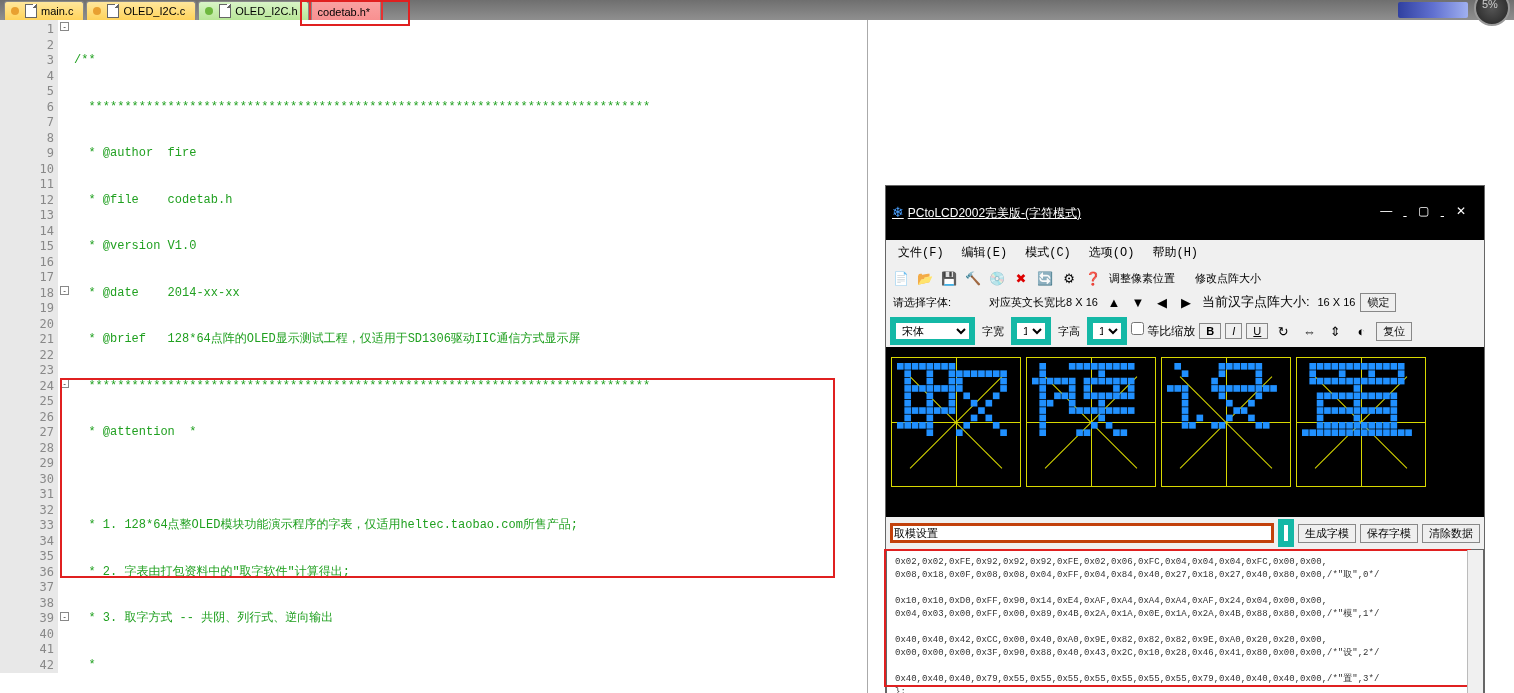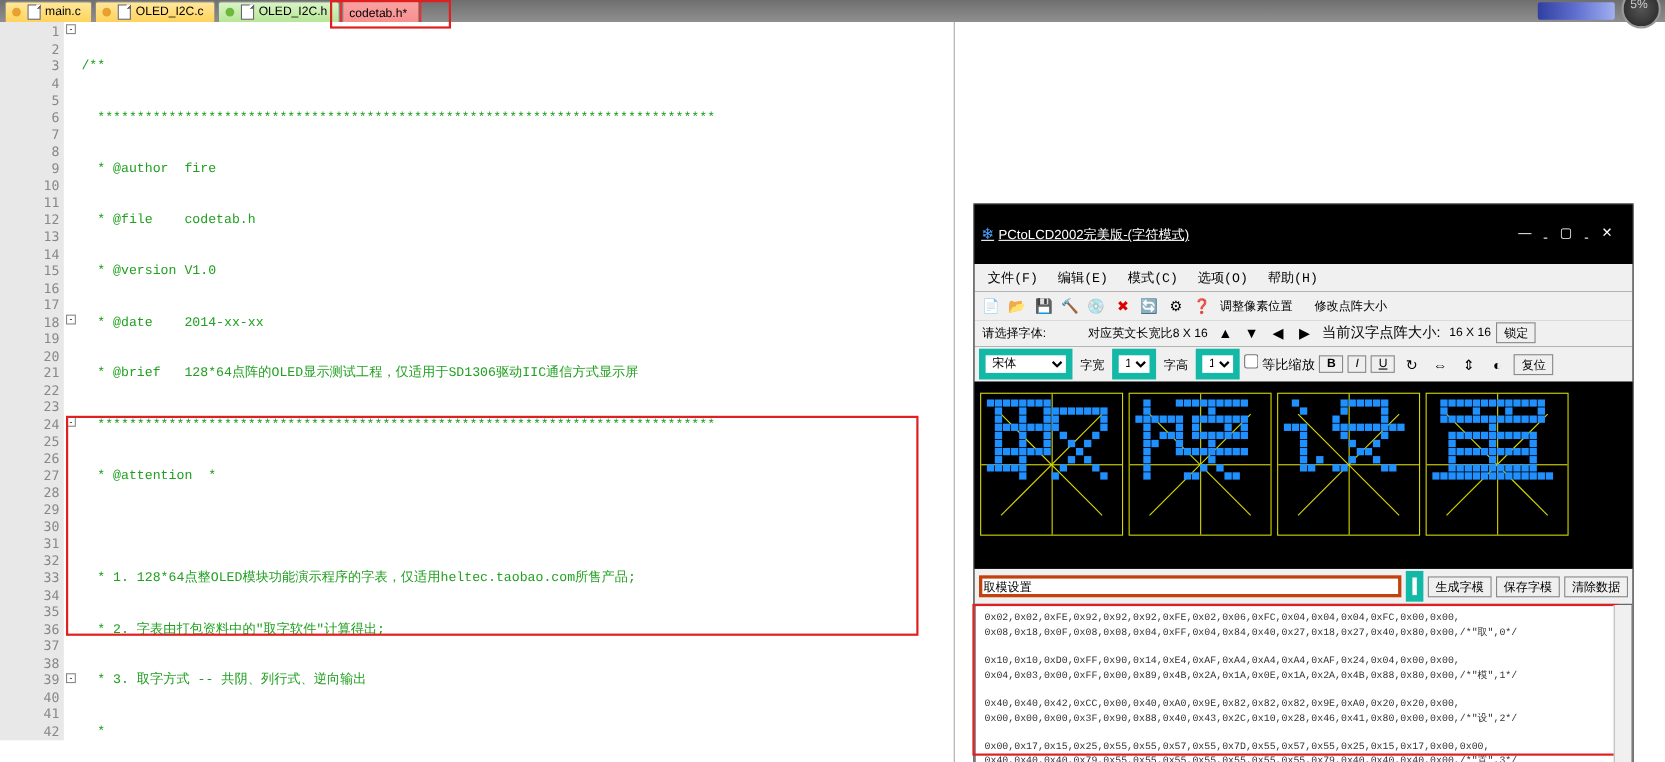--- a/index.html
+++ b/index.html
@@ -540,21 +540,20 @@
     <div class="corner-scroll" style="height:100%"></div>
   <div class="oline">0x02,0x02,0xFE,0x92,0x92,0x92,0xFE,0x02,0x06,0xFC,0x04,0x04,0x04,0xFC,0x00,0x00,</div>
       <div class="oline">0x08,0x18,0x0F,0x08,0x08,0x04,0xFF,0x04,0x84,0x40,0x27,0x18,0x27,0x40,0x80,0x00,/*"取",0*/</div>
       <div class="oline">&nbsp;</div>
       <div class="oline">0x10,0x10,0xD0,0xFF,0x90,0x14,0xE4,0xAF,0xA4,0xA4,0xA4,0xAF,0x24,0x04,0x00,0x00,</div>
       <div class="oline">0x04,0x03,0x00,0xFF,0x00,0x89,0x4B,0x2A,0x1A,0x0E,0x1A,0x2A,0x4B,0x88,0x80,0x00,/*"模",1*/</div>
       <div class="oline">&nbsp;</div>
       <div class="oline">0x40,0x40,0x42,0xCC,0x00,0x40,0xA0,0x9E,0x82,0x82,0x82,0x9E,0xA0,0x20,0x20,0x00,</div>
       <div class="oline">0x00,0x00,0x00,0x3F,0x90,0x88,0x40,0x43,0x2C,0x10,0x28,0x46,0x41,0x80,0x00,0x00,/*"设",2*/</div>
       <div class="oline">&nbsp;</div>
-      <div class="oline">0x00,0x17,0x15,0x25,0x55,0x55,0x57,0x55,0x7D,0x55,0x57,0x55,0x25,0x15,0x17,0x00,0x00,</div>
       <div class="oline">0x40,0x40,0x40,0x79,0x55,0x55,0x55,0x55,0x55,0x55,0x55,0x79,0x40,0x40,0x40,0x00,/*"置",3*/</div>
       <div class="oline">};</div>
     </div>
   <div class="scroll-h">
       <div class="thumb"></div>
     </div>
 </div>
 
 <div class="redbox" style="left:300px; top:0; width:110px; height:26px;"></div>
 

